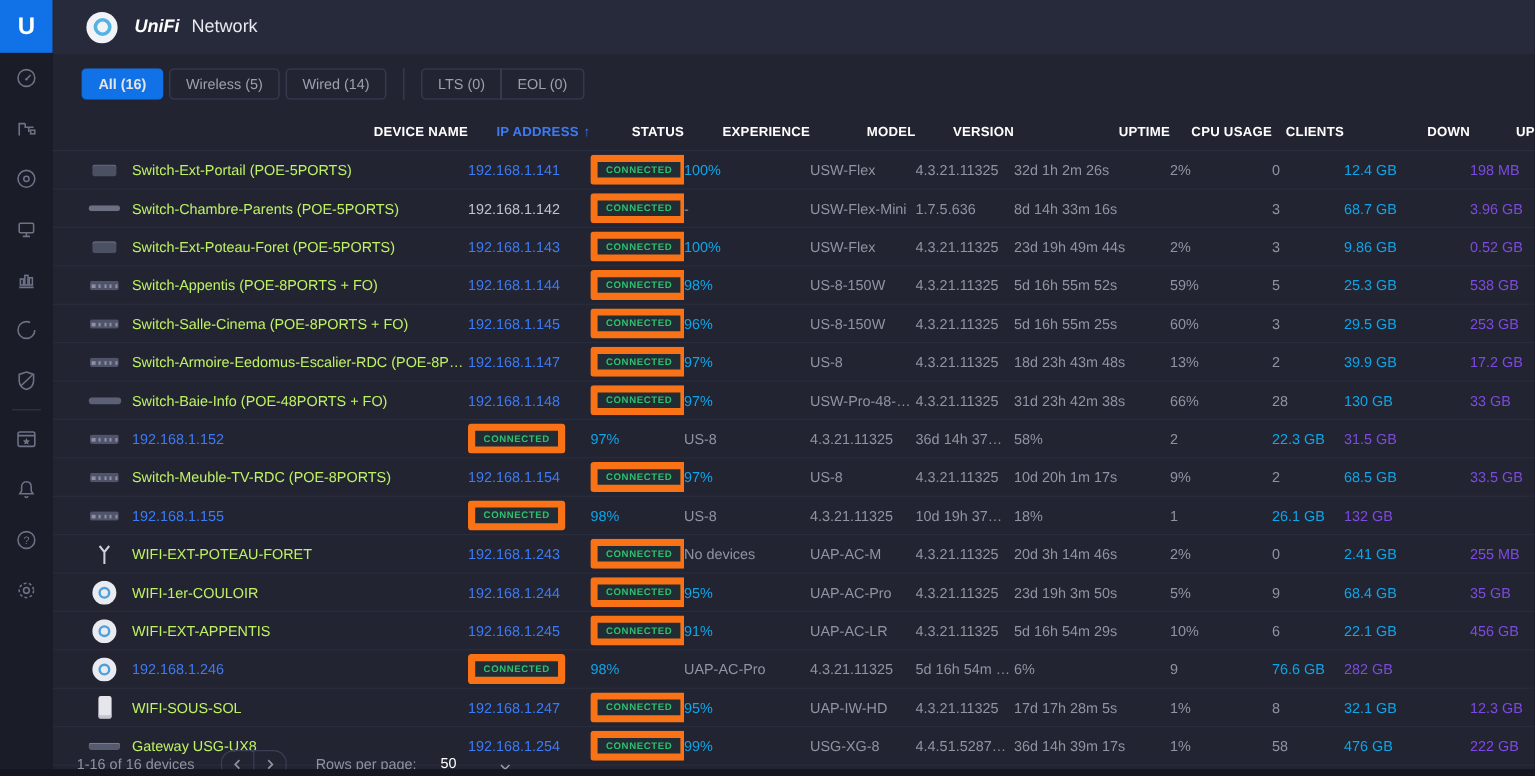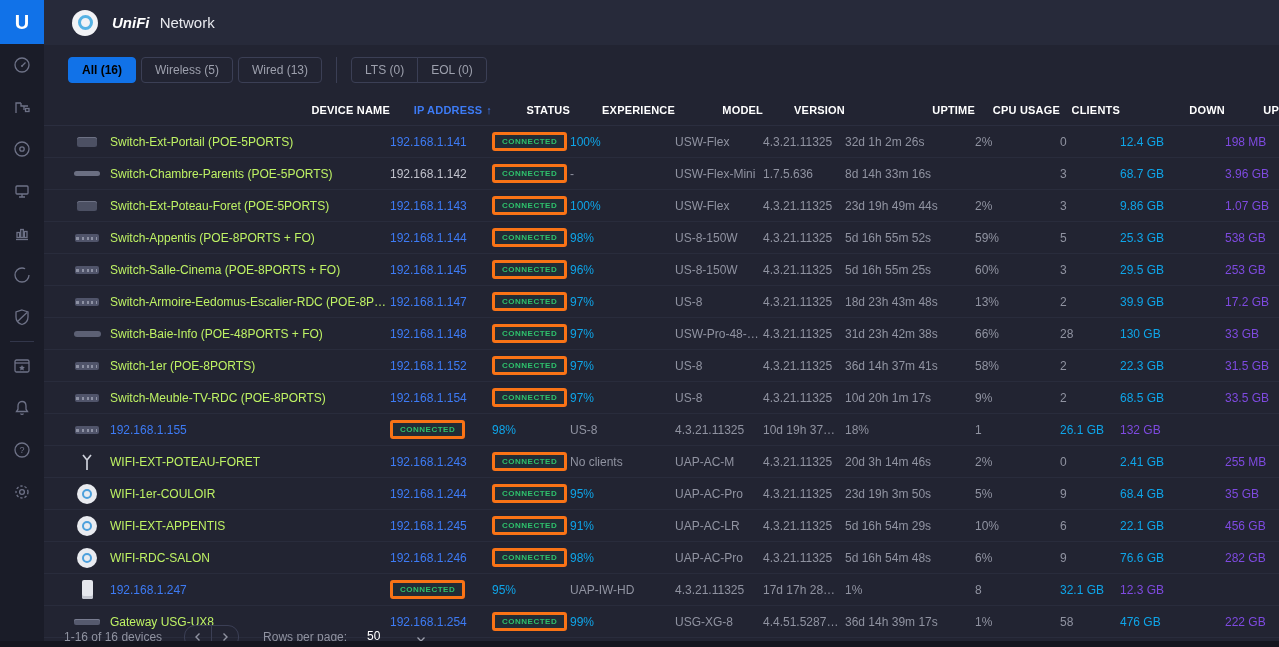--- a/index.html
+++ b/index.html
@@ -21,21 +21,21 @@
   .topbar{height:45px;background:#272a3a;display:flex;align-items:center;padding-left:28px;flex-shrink:0;}
   .ap-logo{width:26px;height:26px;border-radius:50%;background:#f2f3f6;display:flex;align-items:center;justify-content:center;margin-right:14px;}
   .ap-logo i{display:block;width:9px;height:9px;border-radius:50%;border:3px solid #55b2e4;}
   .app-title{font-size:15px;color:#fff;}
   .app-title .primary{font-weight:700;font-style:italic;margin-right:6px;}
   .app-title .secondary{font-weight:400;color:#e8e9ee;}
 
   .tabbar{height:50px;display:flex;align-items:center;padding-left:24px;flex-shrink:0;}
   .tab{font-size:12px;color:#9da0ad;border:1px solid #3b3f55;border-radius:4px;
        padding:5px 13px;margin-right:5px;cursor:pointer;background:transparent;white-space:nowrap;}
-  .tab.active{background:#1172e8;border-color:#1172e8;color:#000000;font-weight:600;}
+  .tab.active{background:#1172e8;border-color:#1172e8;color:#e5e5e5;font-weight:600;}
   .tab.join-first{border-top-right-radius:0;border-bottom-right-radius:0;margin-right:0;}
   .tab.join-last{border-top-left-radius:0;border-bottom-left-radius:0;margin-left:-1px;}
   .tab-group-divider{width:1px;height:26px;background:#3b3f55;margin:0 14px 0 9px;}
 
   
   .table{flex:1;display:flex;flex-direction:column;min-height:0;}
   .trow,.thead{display:grid;align-items:center;padding-left:20px;
      grid-template-columns:46px 280px 102px 78px 105px 88px 82px 130px 85px 60px 105px 54px;}
   .thead{height:30px;border-bottom:1px solid #2b2e3f;flex-shrink:0;text-align:right;}
   .th{font-size:11px;font-weight:700;color:#fff;letter-spacing:.2px;cursor:pointer;white-space:nowrap;}
@@ -44,21 +44,21 @@
   .trow{height:31px;border-bottom:1px solid #292c3c;cursor:pointer;}
   .cell{white-space:nowrap;overflow:hidden;text-overflow:ellipsis;}
   .icon-cell{display:flex;justify-content:center;align-items:center;}
   .name{color:#bef264;}
   .ip-link{color:#3d7bf5;cursor:pointer;}
   .ip-plain{color:#c0c2cc;}
   .muted{color:#9093a1;}
   .green{color:#0ea5e9;}
   .purple{color:#7e4ae0;}
   .badge{display:inline-block;font-size:8px;font-weight:700;letter-spacing:.5px;color:#2ec06c;
-         border:3px solid #f97316;border-radius:3px;padding:2px 7px;background:rgba(46,192,108,.05);}
+         border:6px solid #f97316;border-radius:3px;padding:2px 7px;background:rgba(46,192,108,.05);}
 
   
   .dev{display:inline-block;}
   .dev-flex{width:20px;height:10px;border-radius:2.5px;background:#4c5063;box-shadow:inset 0 1px 0 #6d7184;}
   .dev-flexmini{width:26px;height:5px;border-radius:2.5px;background:#6b6f82;}
   .dev-sw8{width:24px;height:8px;border-radius:2px;background:#50546a;
      background-image:repeating-linear-gradient(90deg,#8d91a3 0 1.5px,transparent 1.5px 4.5px);
      background-size:auto 3px;background-repeat:repeat-x;background-position:3px 60%;}
   .dev-sw48{width:27px;height:6px;border-radius:3px;background:#5c6074;}
   .dev-gw{width:26px;height:6px;border-radius:2px;background:#565a6e;box-shadow:inset 0 1px 0 #787c90;}
@@ -190,21 +190,21 @@
         </span>
       <span class="app-title">
         <span class="primary">UniFi</span>
         <span class="secondary">Network</span>
       </span>
     </div>
 
     <div class="tabbar" id="tabbar">
         <button class="tab active">All (16)</button>
         <button class="tab">Wireless (5)</button>
-        <button class="tab">Wired (13)</button>
+        <button class="tab">Wired (14)</button>
         <span class="tab-group-divider"></span>
         <button class="tab join-first">LTS (0)</button>
         <button class="tab join-last">EOL (0)</button>
       </div>
 
     <div class="table">
       <div class="thead" id="thead">
           <span></span>
           <span class="th"><span>DEVICE NAME</span></span>
           <span class="th sorted"><span>IP ADDRESS</span><span class="arrow">↑</span></span>
@@ -258,21 +258,21 @@
             <span class="cell name">Switch-Ext-Poteau-Foret (POE-5PORTS)</span>
             <span class="cell ip-link">192.168.1.143</span>
             <span class="cell"><span class="badge">CONNECTED</span></span>
             <span class="cell green">100%</span>
             <span class="cell muted">USW-Flex</span>
             <span class="cell muted">4.3.21.11325</span>
             <span class="cell muted">23d 19h 49m 44s</span>
             <span class="cell muted">2%</span>
             <span class="cell muted">3</span>
             <span class="cell green">9.86 GB</span>
-            <span class="cell purple">1.07 GB</span>
+            <span class="cell purple">0.52 GB</span>
           </div>
           <div class="trow">
             <span class="cell icon-cell">
               <span class="dev dev-sw8"></span>
             </span>
             <span class="cell name">Switch-Appentis (POE-8PORTS + FO)</span>
             <span class="cell ip-link">192.168.1.144</span>
             <span class="cell"><span class="badge">CONNECTED</span></span>
             <span class="cell green">98%</span>
             <span class="cell muted">US-8-150W</span>
@@ -328,21 +328,20 @@
             <span class="cell muted">31d 23h 42m 38s</span>
             <span class="cell muted">66%</span>
             <span class="cell muted">28</span>
             <span class="cell green">130 GB</span>
             <span class="cell purple">33 GB</span>
           </div>
           <div class="trow">
             <span class="cell icon-cell">
               <span class="dev dev-sw8"></span>
             </span>
-            <span class="cell name">Switch-1er (POE-8PORTS)</span>
             <span class="cell ip-link">192.168.1.152</span>
             <span class="cell"><span class="badge">CONNECTED</span></span>
             <span class="cell green">97%</span>
             <span class="cell muted">US-8</span>
             <span class="cell muted">4.3.21.11325</span>
             <span class="cell muted">36d 14h 37m 41s</span>
             <span class="cell muted">58%</span>
             <span class="cell muted">2</span>
             <span class="cell green">22.3 GB</span>
             <span class="cell purple">31.5 GB</span>
@@ -380,21 +379,21 @@
           </div>
           <div class="trow">
             <span class="cell icon-cell">
               <svg width="16" height="20" viewBox="0 0 16 20">
                 <path d="M8 18 V8 M8 8 L4 3 M8 8 L12 3" stroke="#cdd0da" stroke-width="1.7" fill="none"></path>
               </svg>
             </span>
             <span class="cell name">WIFI-EXT-POTEAU-FORET</span>
             <span class="cell ip-link">192.168.1.243</span>
             <span class="cell"><span class="badge">CONNECTED</span></span>
-            <span class="cell muted">No clients</span>
+            <span class="cell muted">No devices</span>
             <span class="cell muted">UAP-AC-M</span>
             <span class="cell muted">4.3.21.11325</span>
             <span class="cell muted">20d 3h 14m 46s</span>
             <span class="cell muted">2%</span>
             <span class="cell muted">0</span>
             <span class="cell green">2.41 GB</span>
             <span class="cell purple">255 MB</span>
           </div>
           <div class="trow">
             <span class="cell icon-cell">
@@ -431,36 +430,36 @@
             <span class="cell muted">6</span>
             <span class="cell green">22.1 GB</span>
             <span class="cell purple">456 GB</span>
           </div>
           <div class="trow">
             <span class="cell icon-cell">
               <span class="dev dev-ap">
                 <i></i>
               </span>
             </span>
-            <span class="cell name">WIFI-RDC-SALON</span>
             <span class="cell ip-link">192.168.1.246</span>
             <span class="cell"><span class="badge">CONNECTED</span></span>
             <span class="cell green">98%</span>
             <span class="cell muted">UAP-AC-Pro</span>
             <span class="cell muted">4.3.21.11325</span>
             <span class="cell muted">5d 16h 54m 48s</span>
             <span class="cell muted">6%</span>
             <span class="cell muted">9</span>
             <span class="cell green">76.6 GB</span>
             <span class="cell purple">282 GB</span>
           </div>
           <div class="trow">
             <span class="cell icon-cell">
               <span class="dev dev-inwall"></span>
             </span>
+            <span class="cell name">WIFI-SOUS-SOL</span>
             <span class="cell ip-link">192.168.1.247</span>
             <span class="cell"><span class="badge">CONNECTED</span></span>
             <span class="cell green">95%</span>
             <span class="cell muted">UAP-IW-HD</span>
             <span class="cell muted">4.3.21.11325</span>
             <span class="cell muted">17d 17h 28m 5s</span>
             <span class="cell muted">1%</span>
             <span class="cell muted">8</span>
             <span class="cell green">32.1 GB</span>
             <span class="cell purple">12.3 GB</span>

